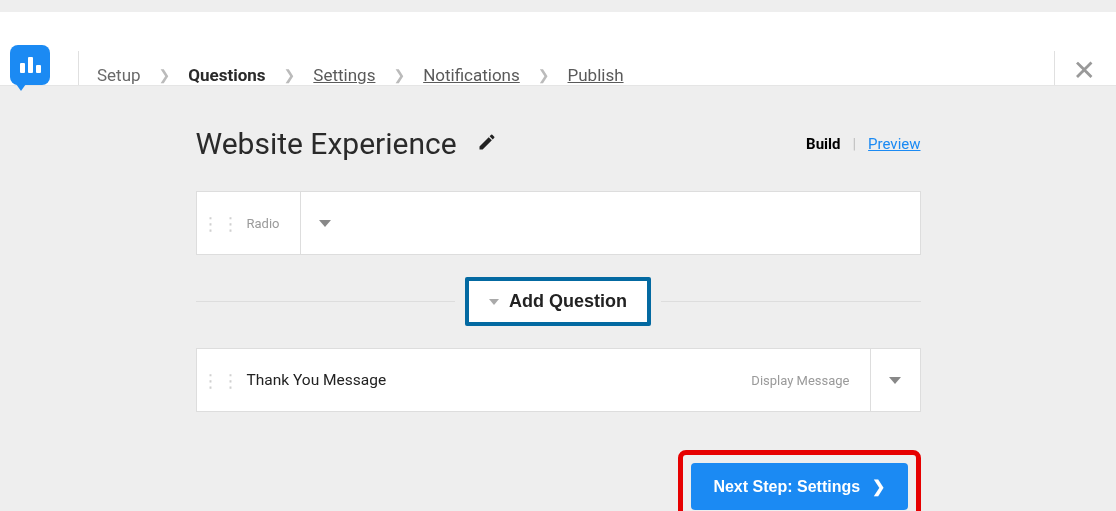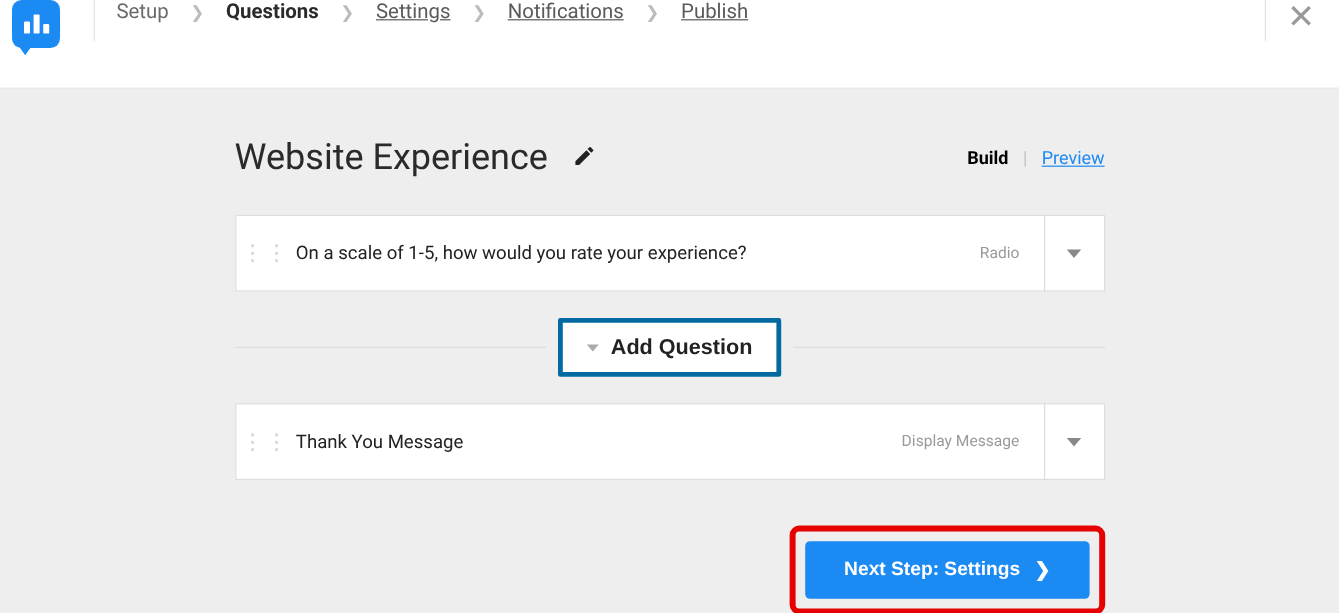--- a/index.html
+++ b/index.html
@@ -1,18 +1,18 @@
 <!DOCTYPE html>
 <html><head>
   <meta charset="utf-8">
   <style>
     * { margin: 0; padding: 0; box-sizing: border-box; }
     body { font-family: -apple-system, BlinkMacSystemFont, "Segoe UI", Roboto, sans-serif; background: #eeeeee; width: 1116px; height: 511px; overflow: hidden; }
     
-    .topbar { background: #fff; height: 74px; display: flex; align-items: flex-start; padding: 0 20px 0 0; border-bottom: 1px solid #e5e5e5; }
+    .topbar { background: #fff; height: 74px; display: flex; align-items: flex-end; padding: 0 20px 0 0; border-bottom: 1px solid #e5e5e5; margin-top: 12px; }
     .logo-wrap { width: 60px; display: flex; justify-content: center; }
     .logo { width: 40px; height: 40px; background: #1b8af3; border-radius: 8px; display: flex; align-items: center; justify-content: center; position: relative; }
     .logo::after { content: ""; position: absolute; bottom: -6px; left: 6px; width: 0; height: 0; border-left: 5px solid transparent; border-right: 5px solid transparent; border-top: 7px solid #1b8af3; }
     .logo-bars { display: flex; align-items: flex-end; gap: 3px; }
     .logo-bar { width: 5px; background: #fff; border-radius: 1px; }
     .lb1 { height: 10px; } .lb2 { height: 16px; } .lb3 { height: 8px; }
     .divider { width: 1px; height: 34px; background: #e0e0e0; margin: 0 18px; }
     
     .breadcrumb { display: flex; align-items: center; gap: 18px; flex: 1; }
     .crumb { font-size: 17px; color: #6a6a6a; cursor: pointer; }
@@ -42,21 +42,21 @@
     .card-expand { width: 50px; height: 64px; border-left: 1px solid #ddd; display: flex; align-items: center; justify-content: center; cursor: pointer; }
     .caret-down { width: 0; height: 0; border-left: 6px solid transparent; border-right: 6px solid transparent; border-top: 7px solid #888; }
     .caret-down.sm { border-left-width: 5px; border-right-width: 5px; border-top-width: 6px; border-top-color: #aaa; }
     
     .add-row { display: flex; align-items: center; margin: 22px 0; }
     .add-line { flex: 1; height: 1px; background: #ddd; }
     .add-btn { background: #fff; border: 4px solid #0369a1; padding: 10px 20px; display: flex; align-items: center; gap: 10px; font-weight: 700; font-size: 18px; color: #222; cursor: pointer; margin: 0 10px; border-radius: 2px; }
     
     .next-wrap { display: flex; justify-content: flex-end; margin-top: 38px; }
     .next-highlight { border: 5px solid #e60000; border-radius: 8px; padding: 8px; }
-    .next-btn { background: #1b8af3; color: #fff; border: none; font-weight: 700; font-size: 16px; padding: 14px 32px; border-radius: 4px; cursor: pointer; display: flex; align-items: center; gap: 12px; }
+    .next-btn { background: #1b8af3; color: #fff; border: none; font-weight: 700; font-size: 16px; padding: 14px 22px; border-radius: 4px; cursor: pointer; display: flex; align-items: center; gap: 12px; }
     .next-chevron { font-weight: 900; }
   </style>
 </head>
 <body>
 
 <div class="topbar">
   <div class="logo-wrap">
     <div class="logo">
       <div class="logo-bars">
         <div class="logo-bar lb1"></div>
@@ -95,21 +95,20 @@
       </div>
       <div class="view-toggle">
         <span class="toggle-build">Build</span>
         <span class="sep">|</span>
         <span class="toggle-preview">Preview</span>
       </div>
     </div>
 
     <div class="card">
       <div class="drag-handle">⋮⋮</div>
-      <div class="card-text">On a scale of 1-5, how would you rate your experience?</div>
       <div class="card-type">Radio</div>
       <div class="card-expand">
           <div class="caret-down"></div>
         </div>
     </div>
 
     <div class="add-row">
       <div class="add-line"></div>
       <button class="add-btn">
         <div class="caret-down sm"></div>

